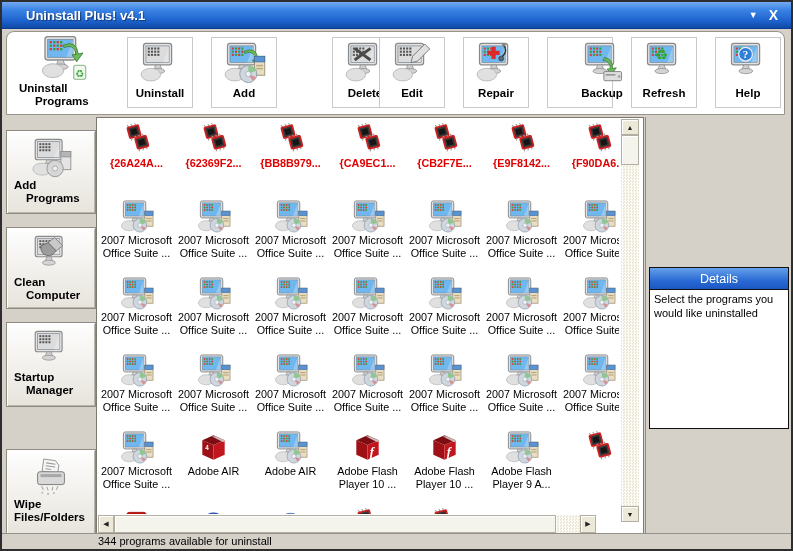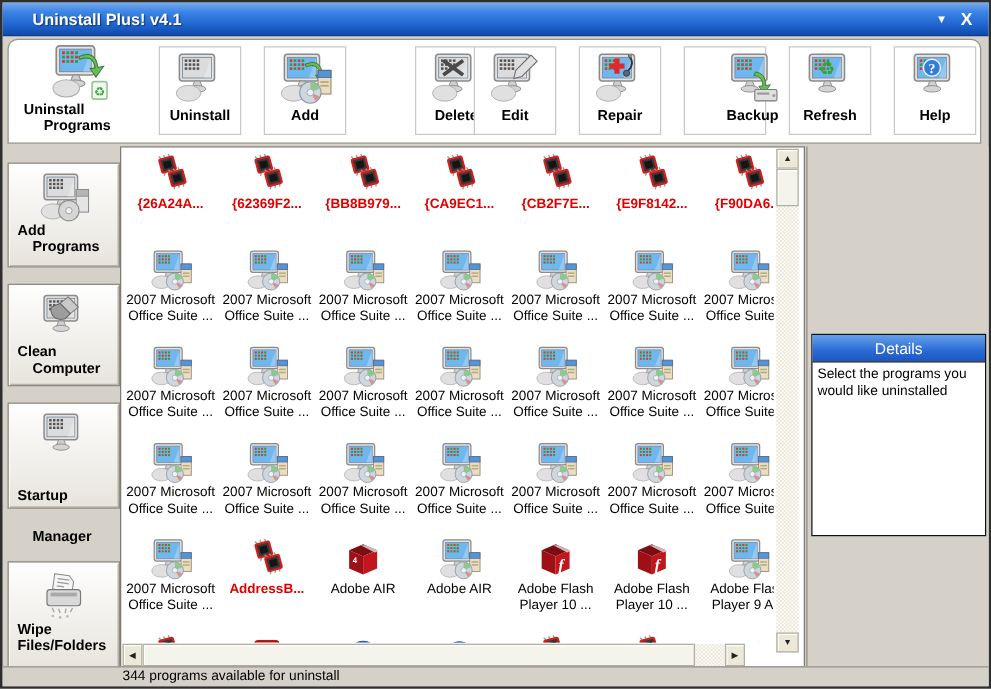--- a/index.html
+++ b/index.html
@@ -391,21 +391,21 @@
   <path d="M25.5 4 l0 13.5 -5 0 z" fill="#fff" opacity="0.25"></path>
   <path d="M14.5 19.5 h3.5 l1.6 4.2 h-6.7 z" fill="#cfcfcf" stroke="#8a8a8a" stroke-width="0.6"></path>
   <ellipse cx="16.2" cy="24.6" rx="5.6" ry="2.1" fill="#d4d4d4" stroke="#8a8a8a" stroke-width="0.6"></ellipse>
             <path d="M21 3 l7 7 l-5.5 4.5 l-7 -7 z" fill="#c9c9c9" stroke="#777" stroke-width="0.7"></path>
 <path d="M15.5 7.5 l7 7 l-3.5 3.5 q-5 1.5 -8 -1.5 q-2.5 -3 -1.5 -6.5 z" fill="#9d9d9d" stroke="#666" stroke-width="0.7"></path>
           </svg>
         </div>
   <div class="slbl">Clean</div>
   <div class="slbl ind">Computer</div>
       </div>
-      <div class="sbtn" style="top: 192px; height: 85px; gap: 20px;">
+      <div class="sbtn" style="top: 192px; height: 85px;">
         <div class="ico">
           <svg xmlns="http://www.w3.org/2000/svg" viewBox="0 0 36 36">
             <rect x="4.5" y="2" width="23" height="17.5" rx="2" fill="#e3e3e3" stroke="#8a8a8a"></rect>
   <rect x="6.5" y="4" width="19" height="13.5" fill="#dcdcdc" stroke="#7a8a98" stroke-width="0.6"></rect>
             <rect x="8" y="5.3" width="1.7" height="1.7" fill="#555"></rect>
             <rect x="10.6" y="5.3" width="1.7" height="1.7" fill="#555"></rect>
             <rect x="13.2" y="5.3" width="1.7" height="1.7" fill="#555"></rect>
             <rect x="15.8" y="5.3" width="1.7" height="1.7" fill="#555"></rect>
             <rect x="8" y="7.9" width="1.7" height="1.7" fill="#555"></rect>
             <rect x="10.6" y="7.9" width="1.7" height="1.7" fill="#555"></rect>
@@ -1305,37 +1305,20 @@
 <rect x="28" y="19.5" width="5.5" height="1.2" fill="#b9a97f"></rect>
                 <rect x="28" y="22" width="5.5" height="1.2" fill="#b9a97f"></rect>
                 <circle cx="21.5" cy="27" r="7" fill="#cfd6de" stroke="#8b9aa8" stroke-width="0.7"></circle>
 <path d="M21.5 27 L21.5 20.2 A6.8 6.8 0 0 1 27.6 24.4 Z" fill="#8ec88e"></path>
 <path d="M21.5 27 L27.6 29.6 A6.8 6.8 0 0 1 25 32.4 Z" fill="#d89090"></path>
 <circle cx="21.5" cy="27" r="2.2" fill="#eef2f6" stroke="#9aa8b5" stroke-width="0.6"></circle>
               </svg>
             </div>
             <div class="t">2007 Microsoft</div>
             <div class="t">Office Suite ...</div>
-          </div>
-          <div class="cell redname">
-            <div class="ico">
-              <svg xmlns="http://www.w3.org/2000/svg" viewBox="0 0 36 36">
-                <g transform="translate(9 8) rotate(-15)">
-<path d="M2 -2 l-1.5 -2.8 M5.5 -2 l-1 -2.8 M9 -2 l-0.5 -2.8 M2.5 9 l-1.8 2.8 M6 9 l-1.2 2.8 M9.5 9 l-0.6 2.8" stroke="#9a9a9a" stroke-width="1.1" fill="none"></path>
-<rect x="0" y="-2" width="11.5" height="11" rx="1" fill="#383838" stroke="#cf2020" stroke-width="1.8"></rect>
-<rect x="2.6" y="0.6" width="6.3" height="5.8" fill="#151515"></rect>
-                </g>
-                <g transform="translate(17 19) rotate(-15)">
-<path d="M2 -2 l-1.5 -2.8 M5.5 -2 l-1 -2.8 M9 -2 l-0.5 -2.8 M2.5 9 l-1.8 2.8 M6 9 l-1.2 2.8 M9.5 9 l-0.6 2.8" stroke="#9a9a9a" stroke-width="1.1" fill="none"></path>
-<rect x="0" y="-2" width="11.5" height="11" rx="1" fill="#383838" stroke="#cf2020" stroke-width="1.8"></rect>
-<rect x="2.6" y="0.6" width="6.3" height="5.8" fill="#151515"></rect>
-                </g>
-              </svg>
-            </div>
-            <div class="t">AddressB...</div>
           </div>
           <div class="cell">
             <div class="ico">
               <svg xmlns="http://www.w3.org/2000/svg" viewBox="0 0 36 36">
                 <path d="M6.5 10.5 L18 5.5 L29.5 10.5 L18 15.5 Z" fill="#7c0d12"></path>
 <path d="M6.5 10.5 L18 15.5 L18 30.5 L6.5 25.5 Z" fill="#9e1016"></path>
 <path d="M29.5 10.5 L18 15.5 L18 30.5 L29.5 25.5 Z" fill="#c2161e"></path>
 <path d="M16 6.4 L20 6.4 L31 11.2 L27.5 12.4 Z" fill="#d8d8d8" opacity="0.85"></path>
                 <text x="9.5" y="21" font-size="6.5" font-weight="bold" fill="#fff" font-family="'Liberation Sans',sans-serif">4</text>
               </svg>

